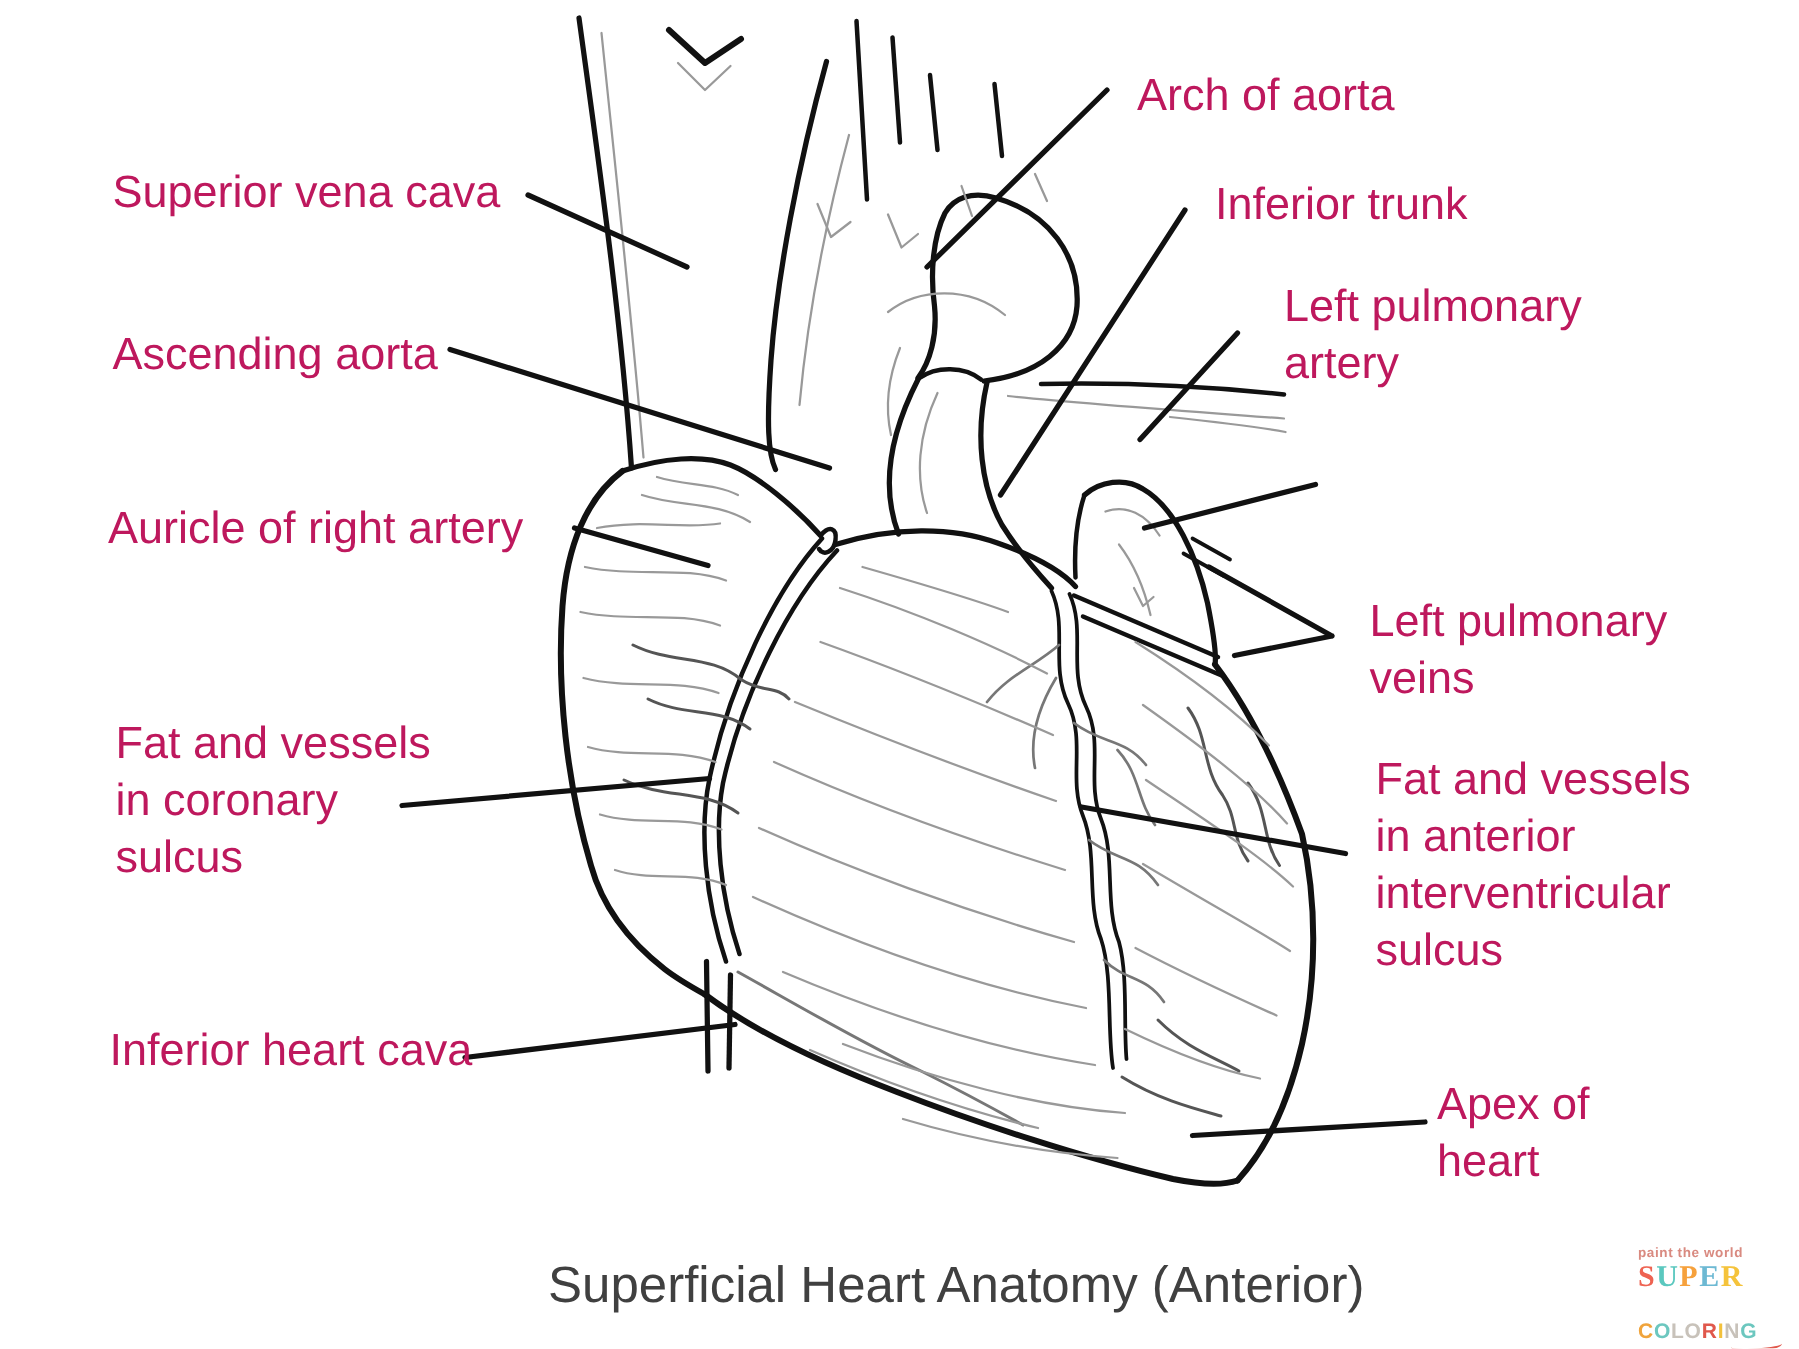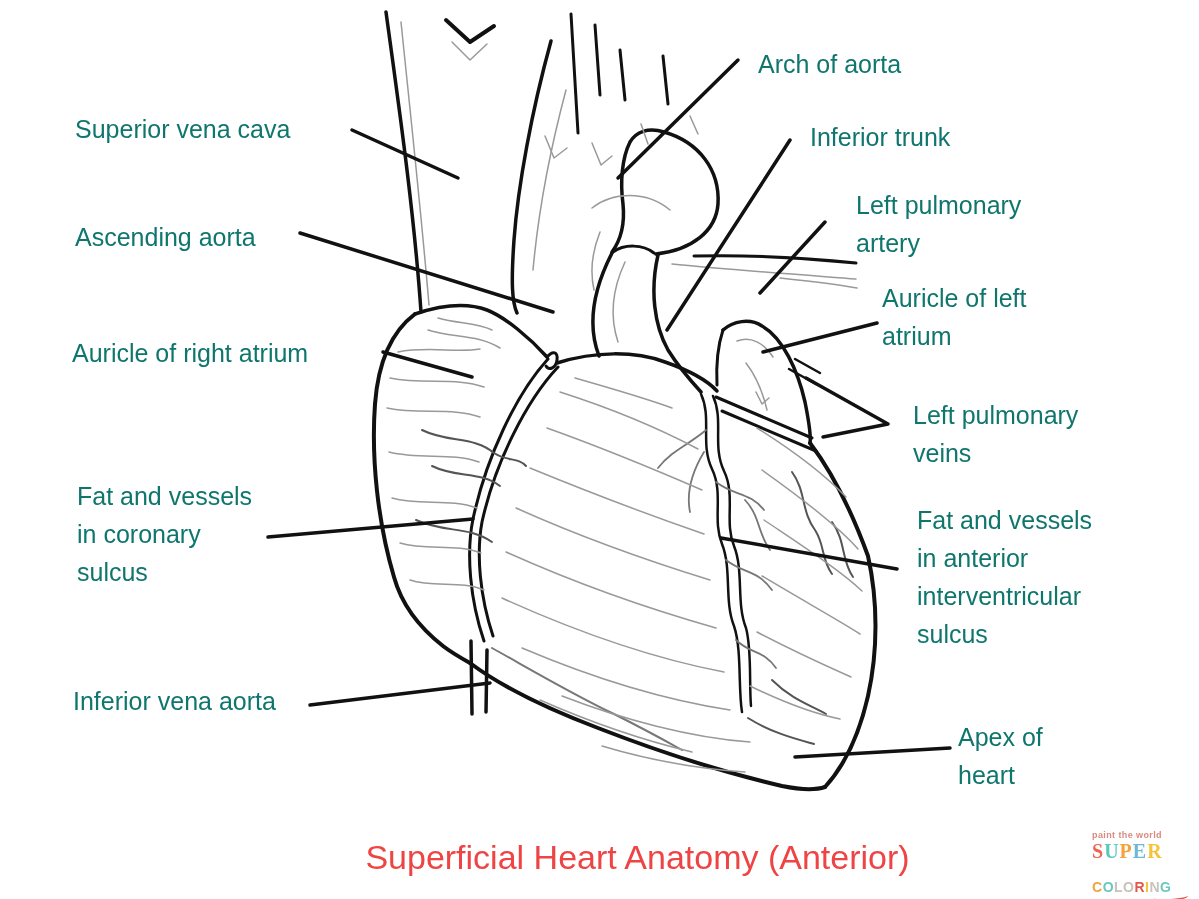--- a/index.html
+++ b/index.html
@@ -2,26 +2,26 @@
 <html><head>
 <meta charset="utf-8">
 <style>
   html,body{margin:0;padding:0;background:#fff;}
   .canvas{
     position:relative;width:1199px;height:899px;background:#ffffff;
     font-family:"Liberation Sans", sans-serif;overflow:hidden;
   }
   .art{position:absolute;left:0;top:0;}
   .lbl{
-    position:absolute;font-size:25px;line-height:38px;color:#0f766e;
+    position:absolute;font-size:30px;line-height:38px;color:#be185d;
     white-space:pre-line;letter-spacing:0px;
   }
   .title{
     position:absolute;left:76px;right:0;top:838px;text-align:center;
-    font-size:34px;color:#ef4444;
+    font-size:34px;color:#404040;
   }
   .watermark{position:absolute;left:1092px;top:831px;width:102px;line-height:1;}
   .wm-tagline{font-size:9px;color:#d98a80;letter-spacing:.4px;font-weight:bold;}
   .wm-super{font-size:20px;font-weight:bold;letter-spacing:1px;margin-top:1px;font-family:Liberation Serif, serif;}
   .wm-coloring{font-size:14px;font-weight:bold;letter-spacing:.5px;margin-top:19px;}
   .wm-swoosh{
     width:34px;height:6px;border-bottom:2.5px solid #e0584c;
     border-radius:0 0 60% 60%;margin:-1px 6px 0 auto;transform:rotate(-4deg);
   }
 </style>
@@ -151,31 +151,29 @@
         <path d="M268,537 L473,519"></path>
         <path d="M897,569 L721,538"></path>
         <path d="M310,705 L490,683"></path>
         <path d="M795,757 L950,748"></path>
       </g>
     </g>
   </svg>
 
   <div class="lbl" style="left:75px;top:110px">Superior vena cava</div>
   <div class="lbl" style="left:75px;top:218px">Ascending aorta</div>
-  <div class="lbl" style="left:72px;top:334px">Auricle of right atrium</div>
+  <div class="lbl" style="left:72px;top:334px">Auricle of right artery</div>
   <div class="lbl" style="left:77px;top:477px">Fat and vessels
 in coronary
 sulcus</div>
-  <div class="lbl" style="left:73px;top:682px">Inferior vena aorta</div>
+  <div class="lbl" style="left:73px;top:682px">Inferior heart cava</div>
   <div class="lbl" style="left:758px;top:45px">Arch of aorta</div>
   <div class="lbl" style="left:810px;top:118px">Inferior trunk</div>
   <div class="lbl" style="left:856px;top:186px">Left pulmonary
 artery</div>
-  <div class="lbl" style="left:882px;top:279px">Auricle of left
-atrium</div>
   <div class="lbl" style="left:913px;top:396px">Left pulmonary
 veins</div>
   <div class="lbl" style="left:917px;top:501px">Fat and vessels
 in anterior
 interventricular
 sulcus</div>
   <div class="lbl" style="left:958px;top:718px">Apex of
 heart</div>
 
   <div class="title">Superficial Heart Anatomy (Anterior)</div>

